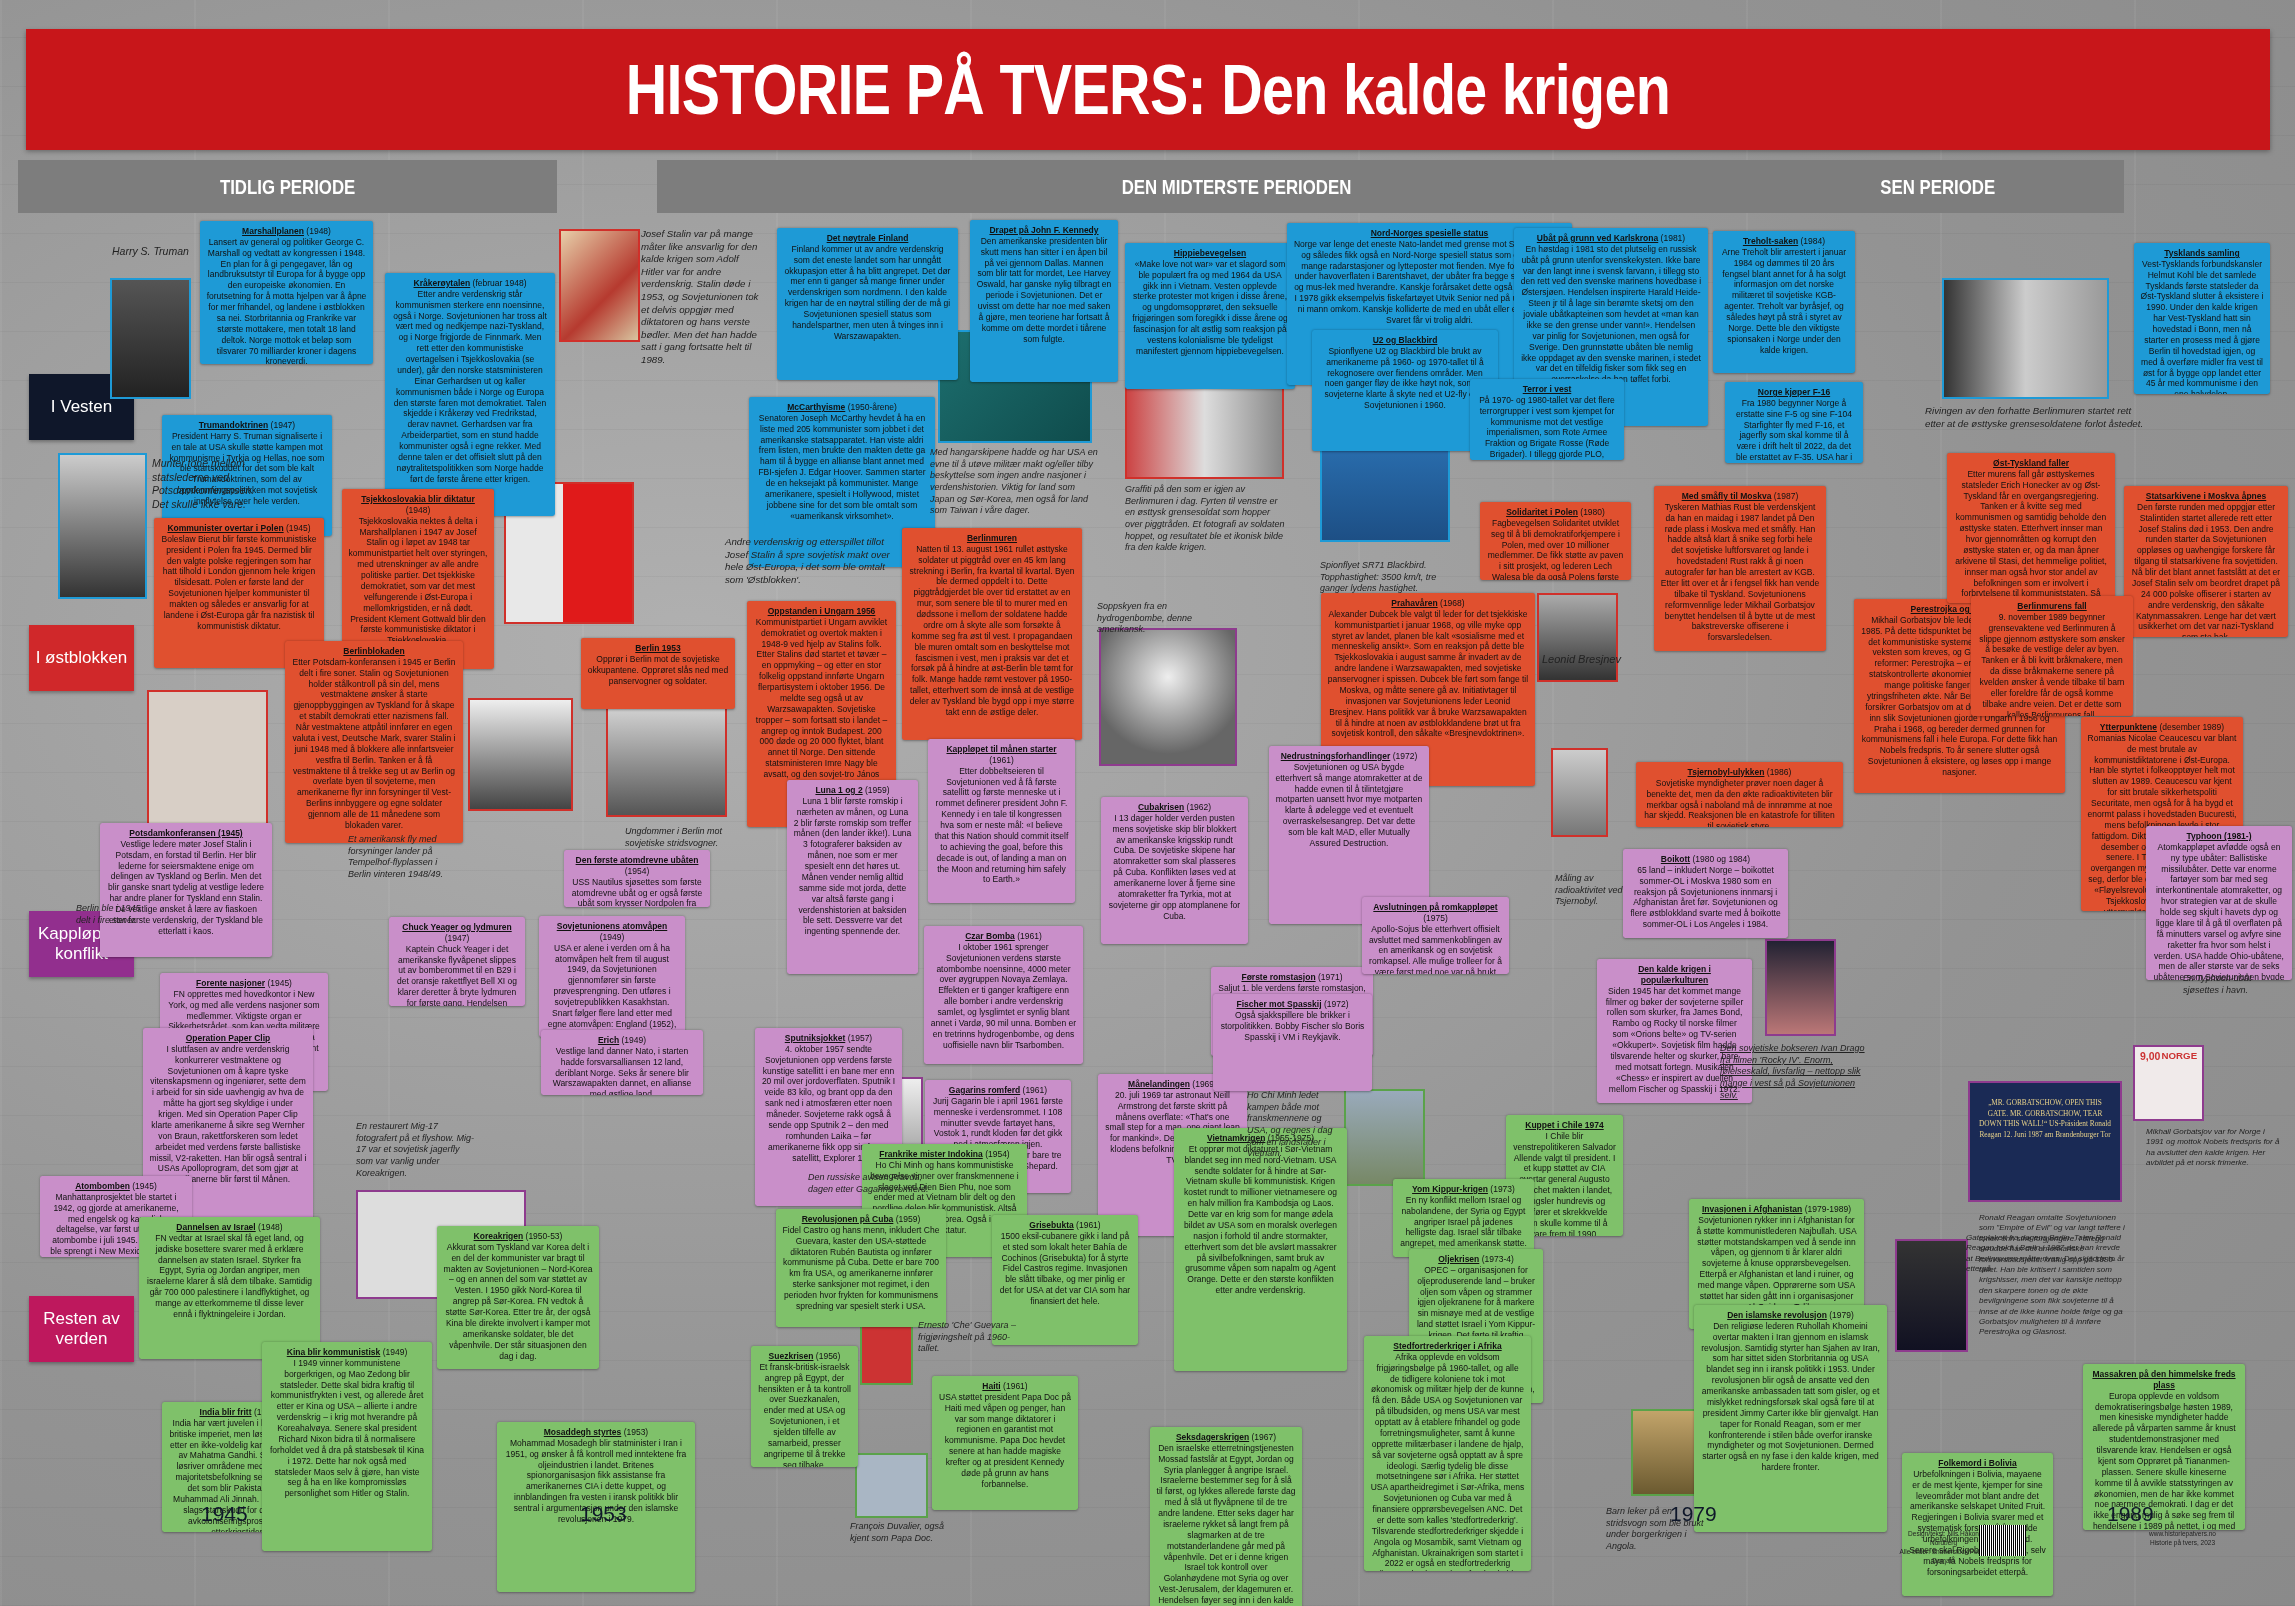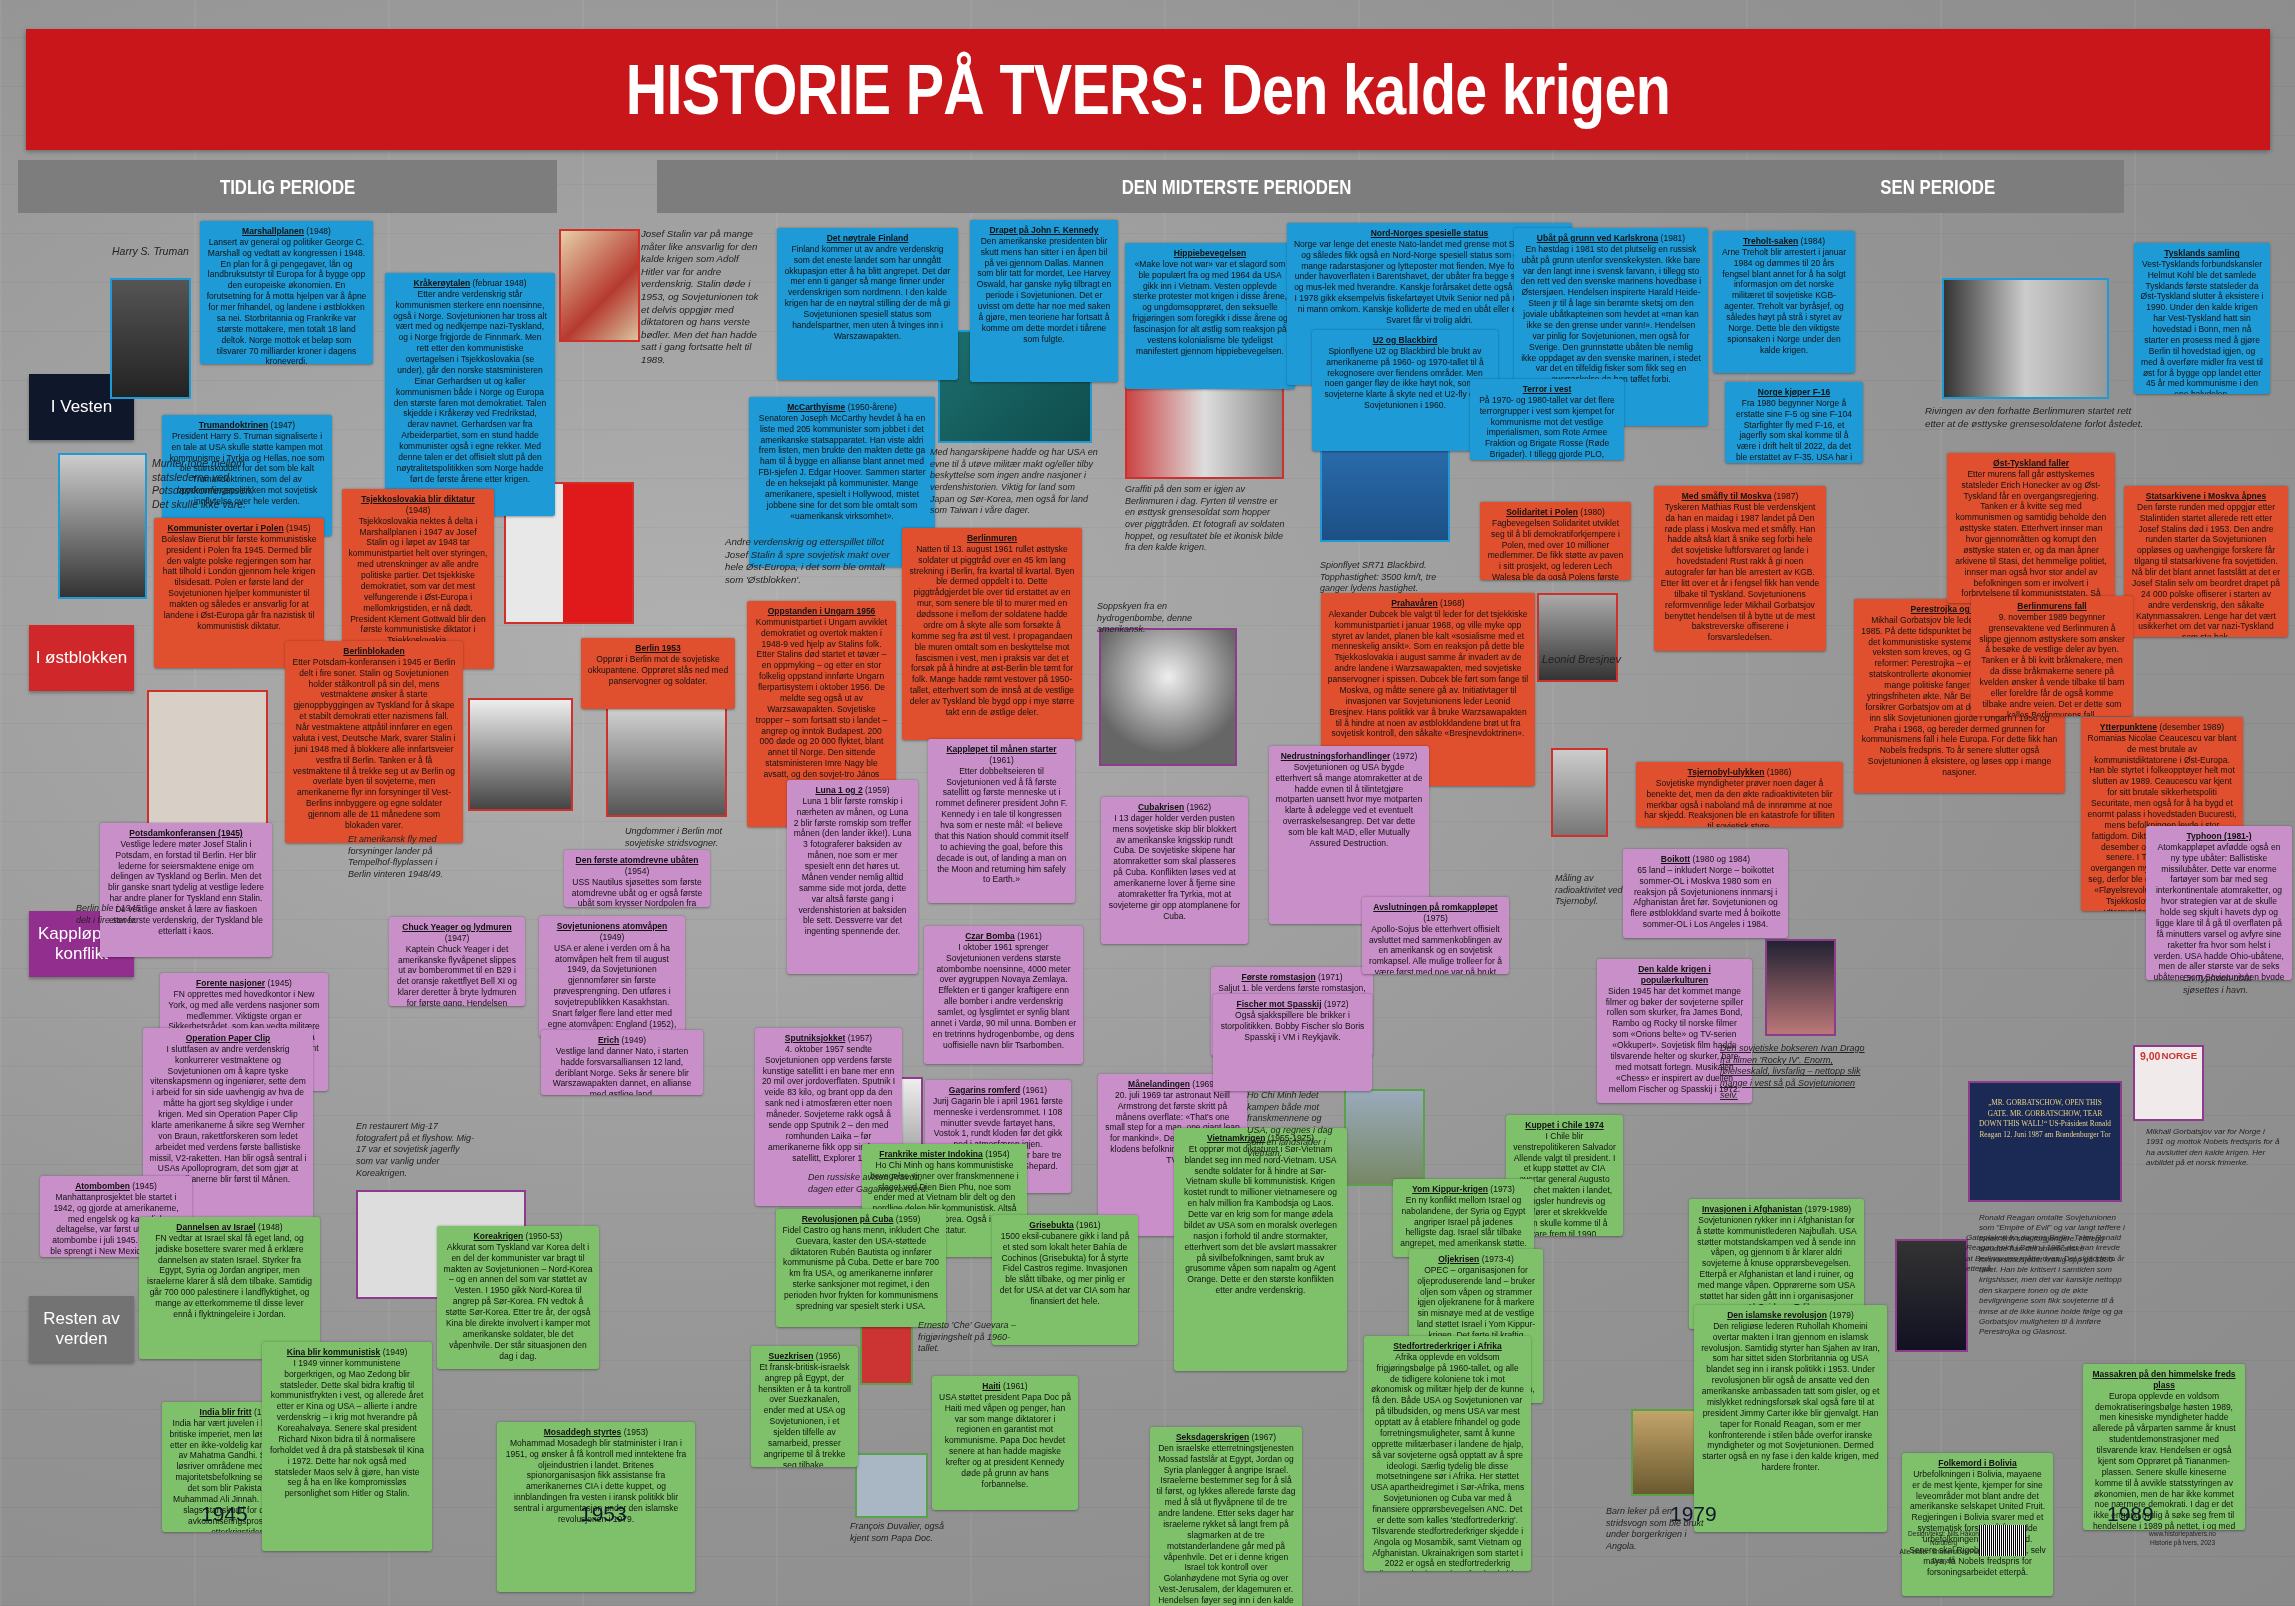--- a/index.html
+++ b/index.html
@@ -49,21 +49,21 @@
 <div class="period" style="left:657px;width:1159px;">
     <span>DEN MIDTERSTE PERIODEN</span>
   </div>
 <div class="period" style="left:1752px;width:372px;">
     <span>SEN PERIODE</span>
   </div>
 
 <div class="rowlabel" style="top:374px;background:#0f172a;">I Vesten</div>
 <div class="rowlabel" style="top:625px;background:#d0282a;">I østblokken</div>
 <div class="rowlabel" style="top:911px;background:#922f8e;">Kappløp og konflikt</div>
-<div class="rowlabel" style="top:1296px;background:#737373;">Resten av verden</div>
+<div class="rowlabel" style="top:1296px;background:#be185d;">Resten av verden</div>
 
 <div class="photo b" style="left:110px;top:278px;width:81px;height:121px;background:linear-gradient(#555,#222);"></div>
 <div class="photo b" style="left:58px;top:453px;width:89px;height:146px;background:linear-gradient(#ccc,#333);"></div>
 <div class="photo r" style="left:559px;top:229px;width:81px;height:113px;background:linear-gradient(135deg,#e7cfa9,#b63a2f 60%,#d8c4a0);"></div>
 <div class="photo r" style="left:504px;top:482px;width:130px;height:142px;background:linear-gradient(90deg,#e8e8e8 45%,#e01a1a 45%);"></div>
 <div class="photo r" style="left:147px;top:690px;width:121px;height:150px;background:#d8cfc6;"></div>
 <div class="photo r" style="left:468px;top:698px;width:105px;height:113px;background:linear-gradient(#eee,#444);"></div>
 <div class="photo r" style="left:606px;top:696px;width:121px;height:121px;background:linear-gradient(#ddd,#555);"></div>
 <div class="photo b" style="left:938px;top:330px;width:154px;height:113px;background:linear-gradient(135deg,#1d6f6f,#0f4c4c);"></div>
 <div class="photo r" style="left:1125px;top:374px;width:159px;height:105px;background:linear-gradient(90deg,#c44,#ddd,#888);"></div>

